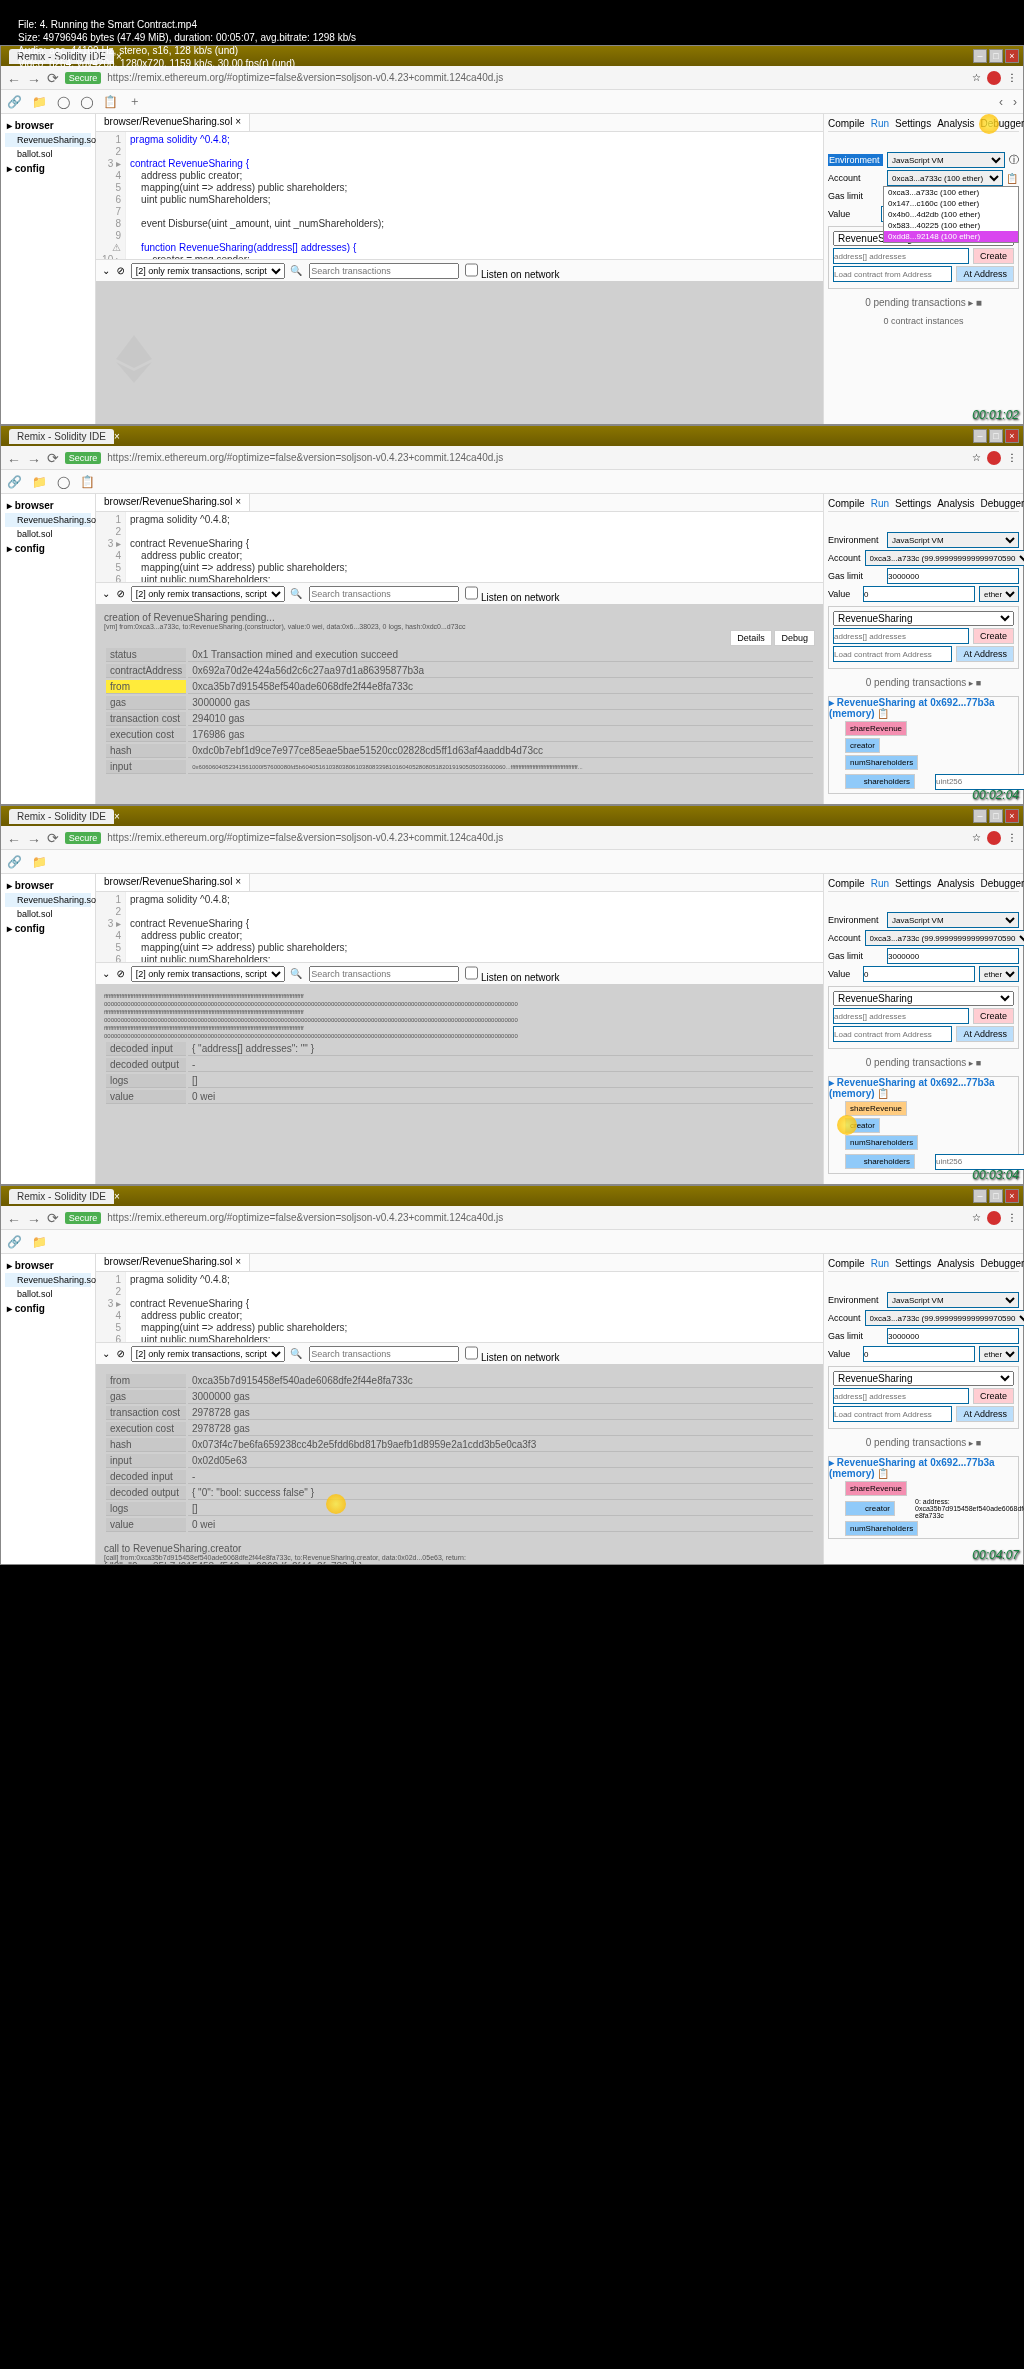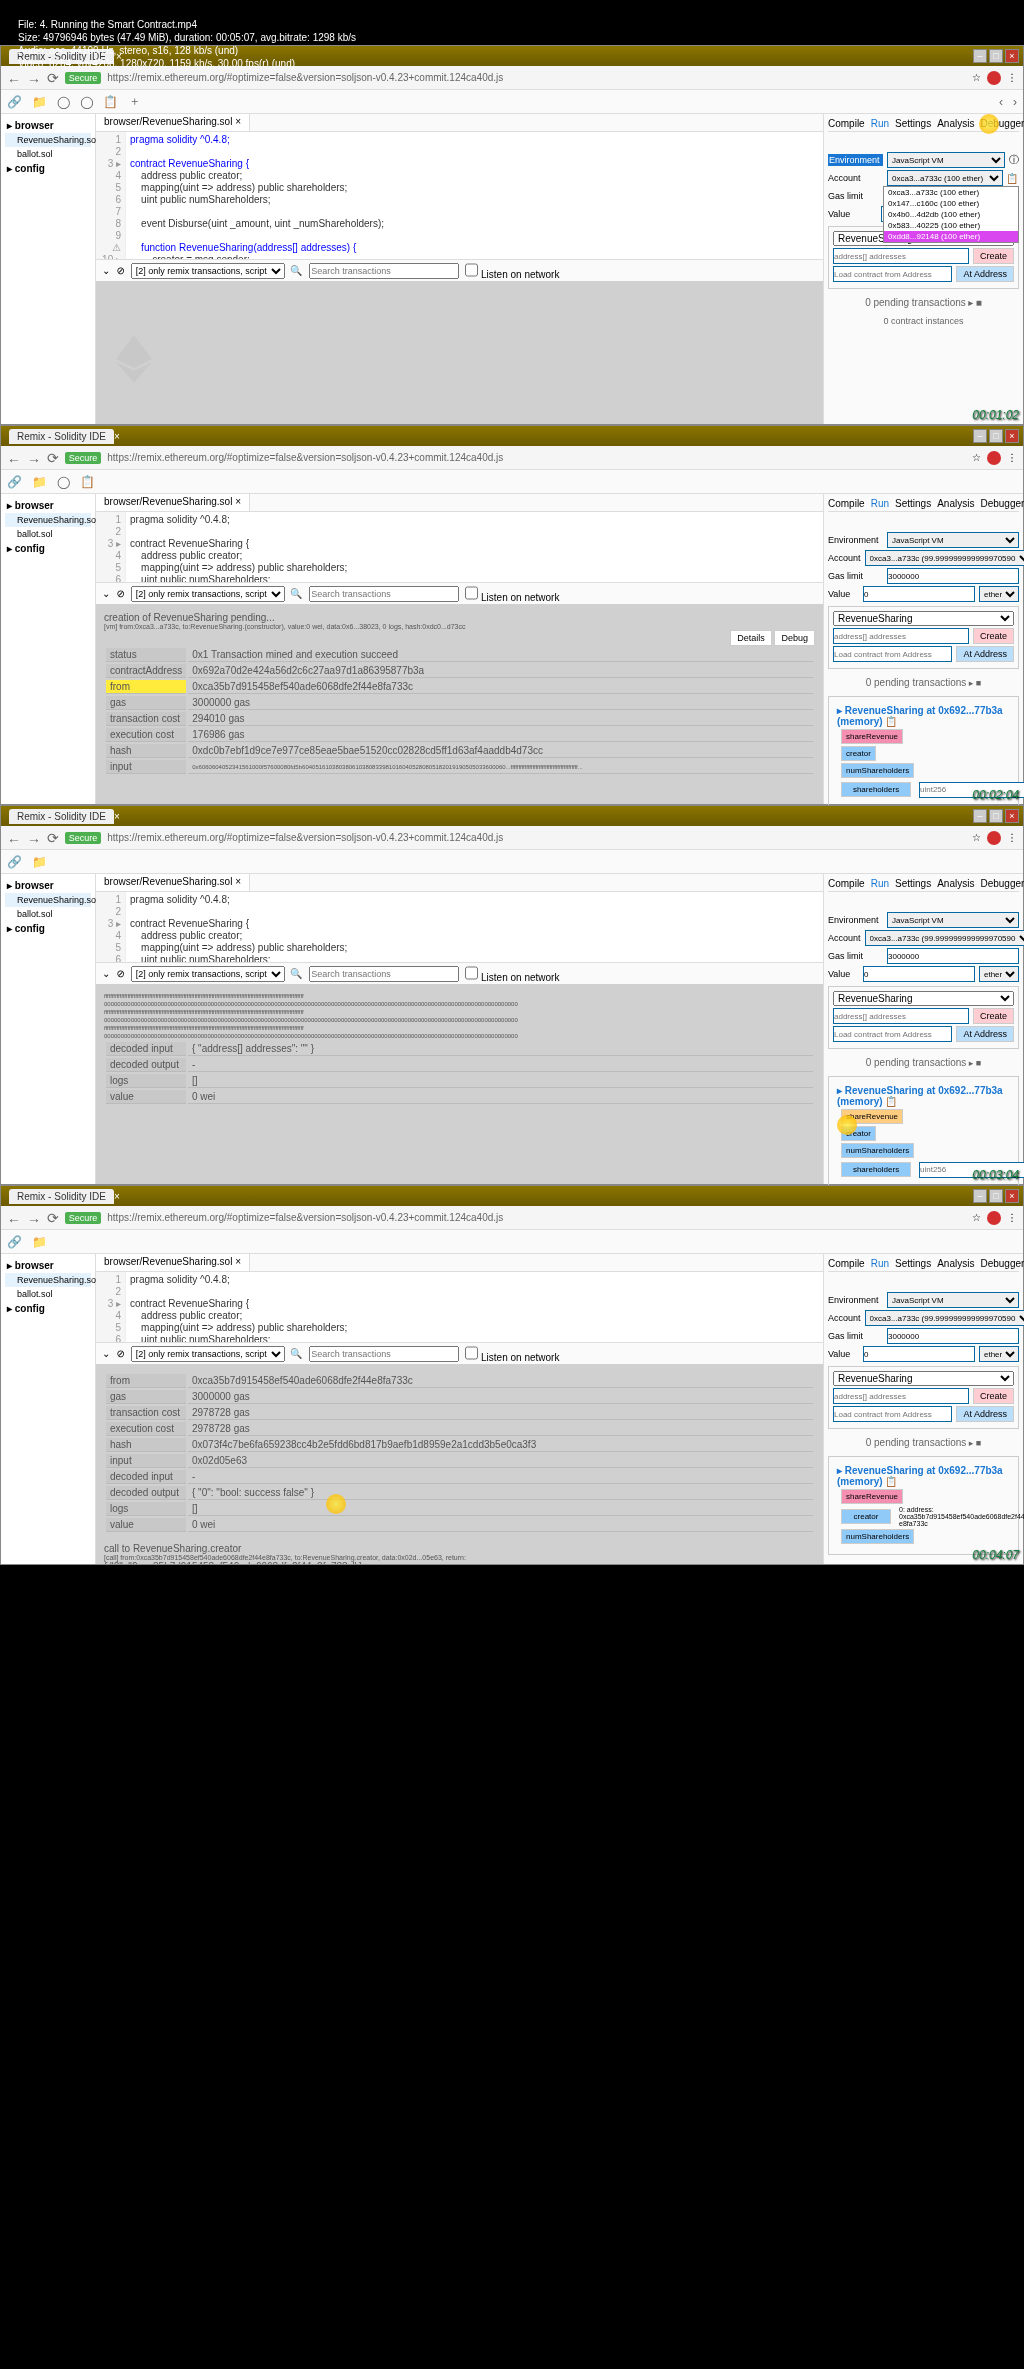--- a/index.html
+++ b/index.html
@@ -53,23 +53,23 @@
 .btn.pink{background:#f48fb1}
 .btn.blue{background:#90caf9}
 .btn.orange{background:#ffcc80}
 .pending{text-align:center;font-size:9px;padding:4px;color:#666}
 .grayarea{background:#d0d0d0;flex:1;padding:8px;font-family:monospace;font-size:8px;color:#555;overflow:hidden}
 .ethlogo{width:60px;height:60px;opacity:0.1;margin:40px auto}
 .txtable{width:100%;font-size:8px}
 .txtable td{padding:1px 4px;border-bottom:1px solid #bbb}
 .txtable td:first-child{width:80px;background:#c8c8c8}
 .timestamp{position:absolute;bottom:2px;right:4px;color:#15803d;font-style:italic;font-size:12px;z-index:60;text-shadow:1px 1px 2px #000}
-.instance{border:1px solid #ccc;padding:8px;margin:4px 0;font-size:8px}
+.instance{border:1px solid #ccc;padding:0;margin:4px 0;font-size:8px}
 .instance .ihdr{font-weight:bold;color:#1976d2}
-.instbtn{display:block;margin:2px 4px;padding:2px 4px;font-size:8px;border:1px solid #ccc;text-align:center}
+.instbtn{display:block;margin:2px 16px;padding:2px 4px;font-size:8px;border:1px solid #ccc;text-align:right}
 </style>
 </head>
 <body>
 
 <div class="overlay">
   <div>File: 4. Running the Smart Contract.mp4</div>
   <div>Size: 49796946 bytes (47.49 MiB), duration: 00:05:07, avg.bitrate: 1298 kb/s</div>
   <div>Audio: aac, 44100 Hz, stereo, s16, 128 kb/s (und)</div>
   <div>Video: h264, yuv420p, 1280x720, 1159 kb/s, 30.00 fps(r) (und)</div>
 </div>

